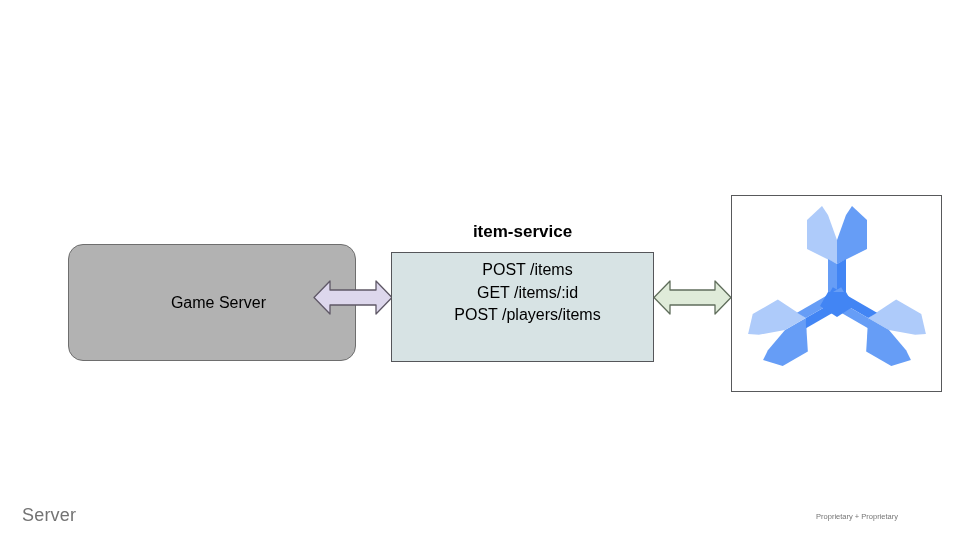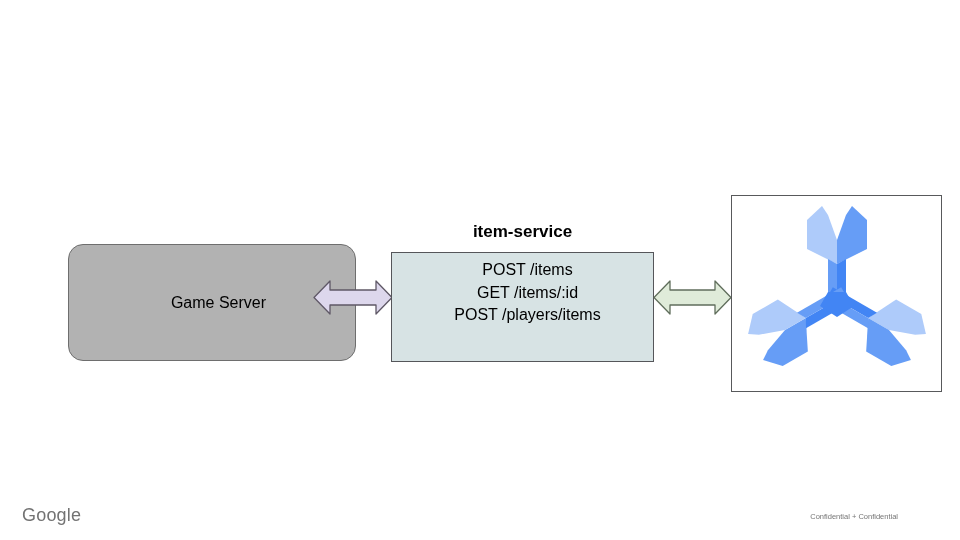--- a/index.html
+++ b/index.html
@@ -95,16 +95,16 @@
         <polygon points="0,-36 -30,-51 -30,-80 -15,-94 -9,-85 0,-60" fill="#669df6"></polygon>
         <polygon points="0,-36 30,-51 30,-80 15,-94 9,-85 0,-60" fill="#aecbfa"></polygon>
         <polygon points="-9,10 -9,-41 0,-36 0,10" fill="#4285f4"></polygon>
         <polygon points="0,10 0,-36 9,-41 9,10" fill="#669df6"></polygon>
       </g>
 
       <polygon points="-9,-8 9,-8 17,6 0,17 -17,6" fill="#4285f4"></polygon>
     </svg>
   </div>
 
-  <div class="google-wordmark">Google</div>
-  <div class="conf-label">Confidential + Confidential</div>
+  <div class="google-wordmark">Server</div>
+  <div class="conf-label">Proprietary + Proprietary</div>
 
 </div>
 
 </body></html>

